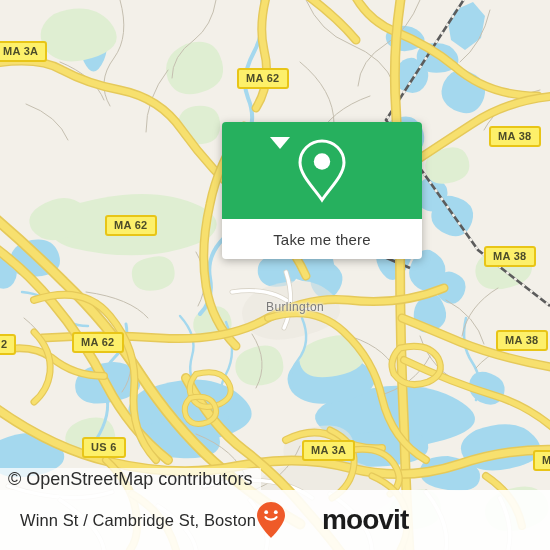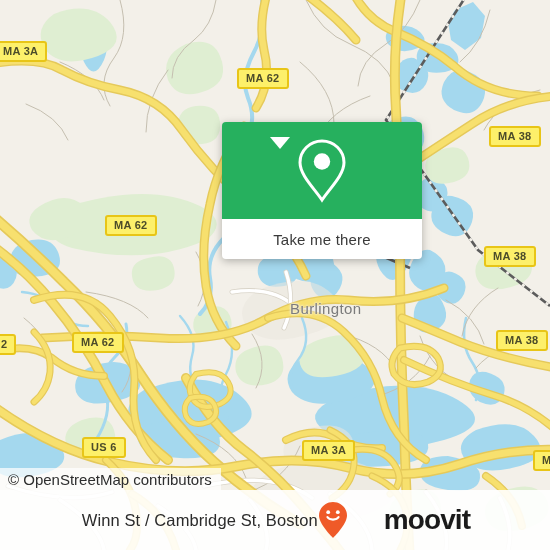--- a/index.html
+++ b/index.html
@@ -12,47 +12,47 @@
   #map{position:absolute;left:0;top:0;width:550px;height:550px;}
   #map svg{display:block;width:550px;height:550px;}
 
   
   .shield{position:absolute;background:#fdf06a;border:2px solid #e8c517;
           border-radius:3px;color:#4c4c2a;font-size:11px;font-weight:bold;
           letter-spacing:.3px;padding:2px 7px 3px 7px;white-space:nowrap;
           line-height:12px;box-sizing:border-box;}
 
   
-  .place-label{position:absolute;color:#7b7b7b;font-size:15px;
+  .place-label{position:absolute;color:#7b7b7b;font-size:12px;
                letter-spacing:.4px;white-space:nowrap;
-               text-shadow:0 0 3px #f3f0e9,0 0 3px #f3f0e9,0 0 2px #f3f0e9;margin-left:24px;}
+               text-shadow:0 0 3px #f3f0e9,0 0 3px #f3f0e9,0 0 2px #f3f0e9;}
 
   
   #callout{position:absolute;left:198px;top:122px;width:200px;
            filter:drop-shadow(0 2px 4px rgba(0,0,0,.28));margin-left:24px;}
   #callout-green{height:97px;background:#26b05e;
                  border-radius:4px 4px 0 0;
                  display:flex;align-items:center;justify-content:center;}
   #callout-white{height:40px;background:#fff;border-radius:0 0 4px 4px;
                  display:flex;align-items:center;justify-content:center;
                  color:#3a3a3a;font-size:15px;letter-spacing:.2px;}
   #callout-tail{position:absolute;left:50%;top:137px;margin-left:-10px;
                 width:0;height:0;border-left:10px solid transparent;
                 border-right:10px solid transparent;border-top:12px solid #fff;}
 
   
   #osm{position:absolute;left:0;top:468px;height:22px;
        background:rgba(255,255,255,.72);
        display:flex;align-items:center;padding:0 9px 0 8px;
-       color:#2d2d2d;font-size:15px;box-sizing:border-box;text-align:right;}
+       color:#2d2d2d;font-size:18px;box-sizing:border-box;text-align:right;}
 
   
   #bottombar{position:absolute;left:0;bottom:0;width:550px;height:60px;
              background:rgba(255,255,255,.90);
-             display:flex;align-items:center;justify-content:center;
+             display:flex;align-items:center;justify-content:flex-start;
              box-sizing:border-box;padding:0 18px 0 20px;}
   #bb-title{color:#2b2b2b;font-size:16.5px;letter-spacing:.1px;white-space:nowrap;}
   #brand{display:flex;align-items:center;gap:4px;}
   #brand-word{color:#1b1b1b;font-size:28px;font-weight:bold;letter-spacing:-.9px;
               line-height:28px;margin-left:32px;}
 </style>
 </head>
 <body>
 
 <div id="app">

